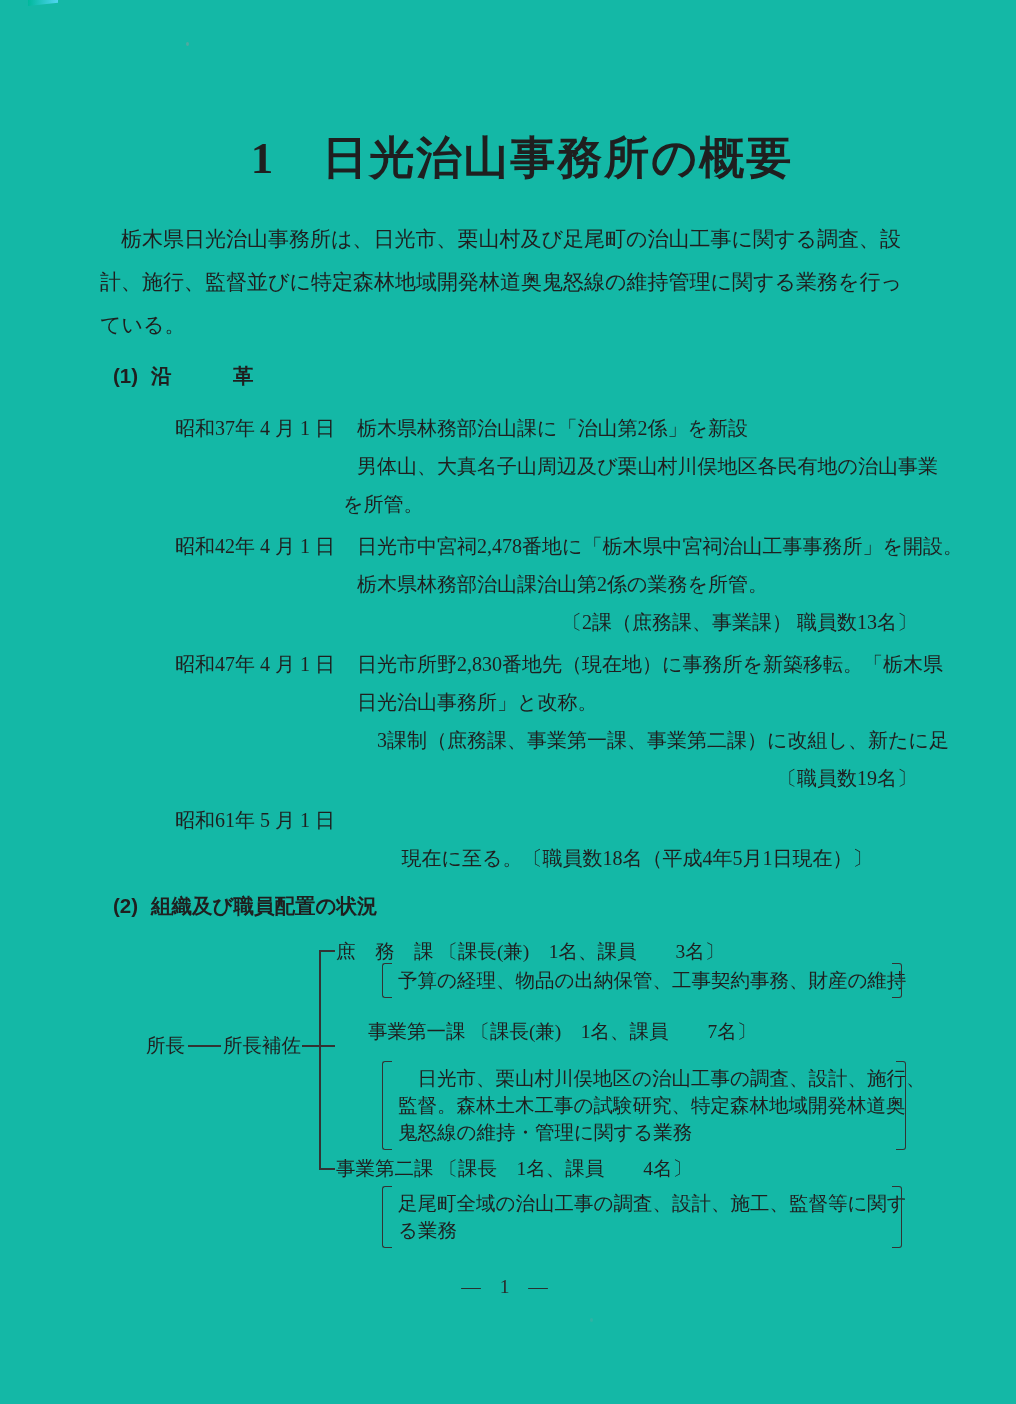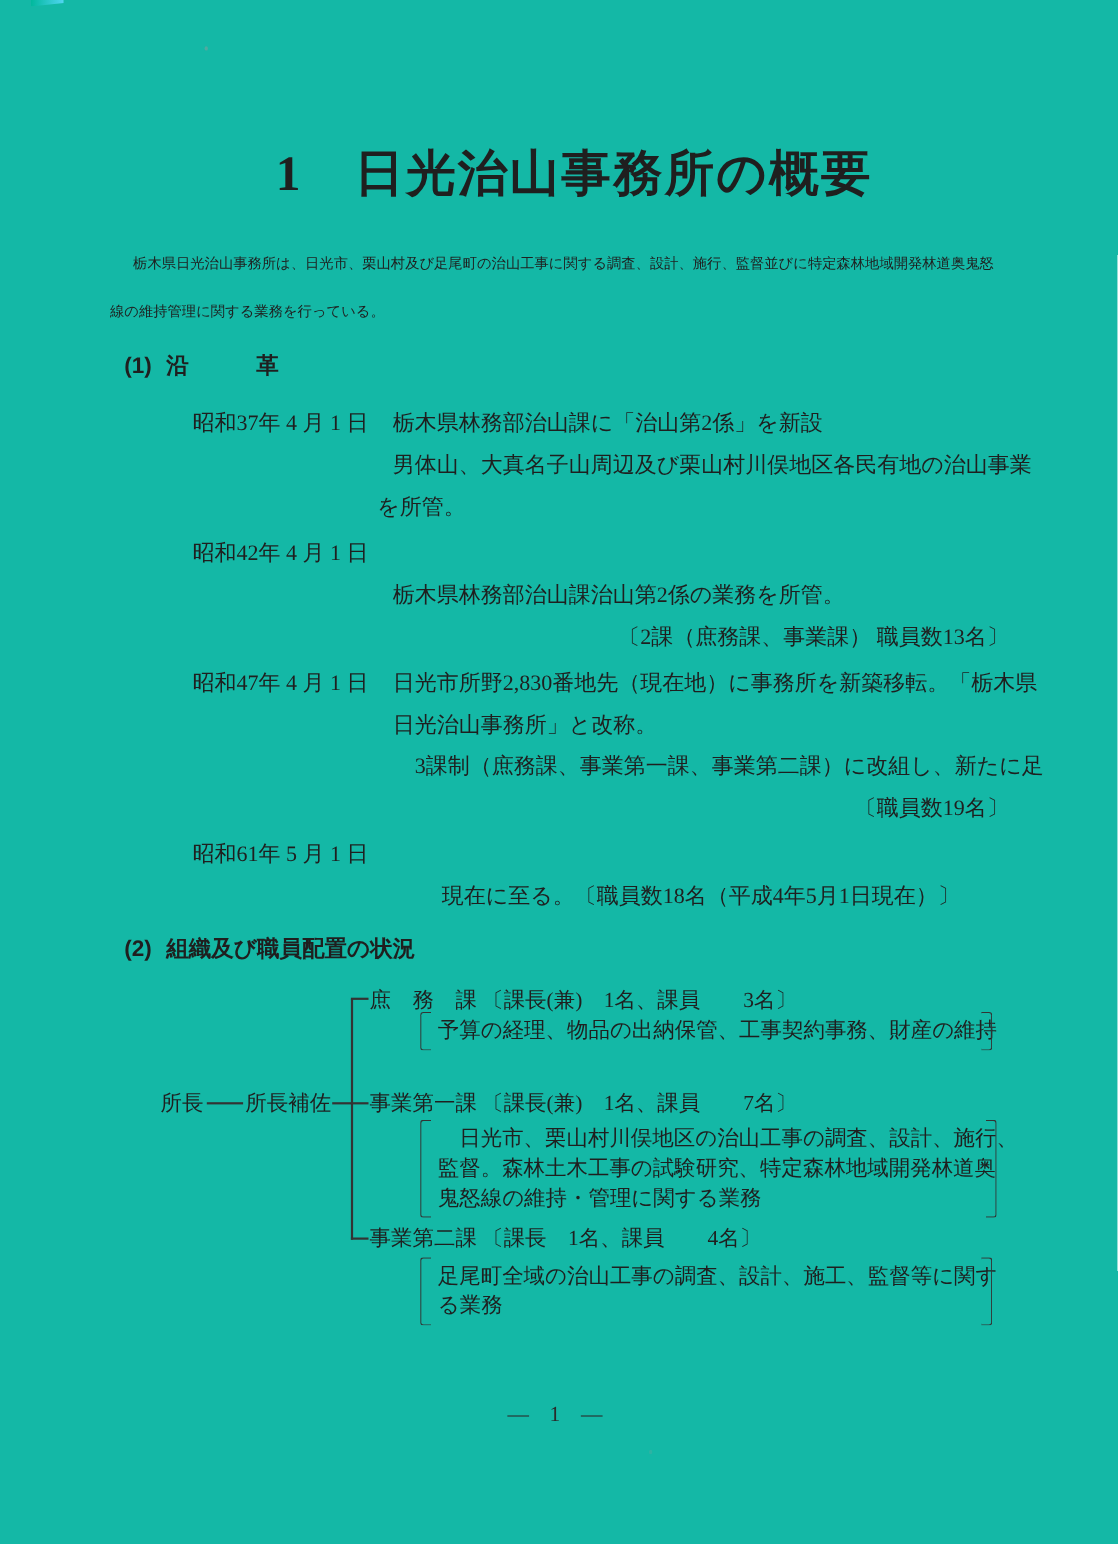--- a/index.html
+++ b/index.html
@@ -22,21 +22,21 @@
   .doc-title{
     margin:0;padding-top:128px;
     text-align:center;
     transform:translateX(14px);
     font-size:45px;line-height:60px;font-weight:700;
     letter-spacing:2px;white-space:nowrap;
   }
   .intro{
     margin:30px 0 0 100px;
     width:808px;
-    font-size:13px;line-height:43px;
+    font-size:21px;line-height:43px;
     text-indent:21px;
   }
   .sec-heading{
     display:flex;gap:13px;align-items:baseline;
     margin:16px 0 0 113px;
     font-family:"Liberation Sans","DejaVu Sans",sans-serif;
     font-weight:700;font-size:20.5px;line-height:26px;
     white-space:nowrap;
   }
   .history{margin:20px 0 0 175px;font-size:20px;}
@@ -103,20 +103,21 @@
       </div>
       <div class="erow">
         <div class="date"></div>
         <div class="hline outdent">を所管。</div>
       </div>
     </div>
 
     <div class="entry">
       <div class="erow">
         <div class="date">昭和42年 4 月 1 日</div>
+        <div class="hline">日光市中宮祠2,478番地に「栃木県中宮祠治山工事事務所」を開設。</div>
       </div>
       <div class="erow">
         <div class="date"></div>
         <div class="hline">栃木県林務部治山課治山第2係の業務を所管。</div>
       </div>
       <div class="erow">
         <div class="date"></div>
         <div class="hline right">〔2課（庶務課、事業課） 職員数13名〕</div>
       </div>
     </div>
@@ -173,21 +174,21 @@
     <div class="cline" style="left:319px;top:243px;width:16px;height:2px;"></div>
 
     <div class="org-name" style="top:13px;">
       <span>庶　務　課</span>
       <span>〔課長(兼)　1名、課員　　3名〕</span>
     </div>
     <div class="duty" style="top:38px;width:520px;">
       <div>予算の経理、物品の出納保管、工事契約事務、財産の維持</div>
     </div>
 
-    <div class="org-name" style="top:107px;">
+    <div class="org-name" style="top:93px;margin-left:32px;">
       <span>事業第一課</span>
       <span>〔課長(兼)　1名、課員　　7名〕</span>
     </div>
     <div class="duty" style="top:136px;width:524px;">
       <div>　日光市、栗山村川俣地区の治山工事の調査、設計、施行、</div>
       <div>監督。森林土木工事の試験研究、特定森林地域開発林道奥</div>
       <div>鬼怒線の維持・管理に関する業務</div>
     </div>
 
     <div class="org-name" style="top:230px;">

